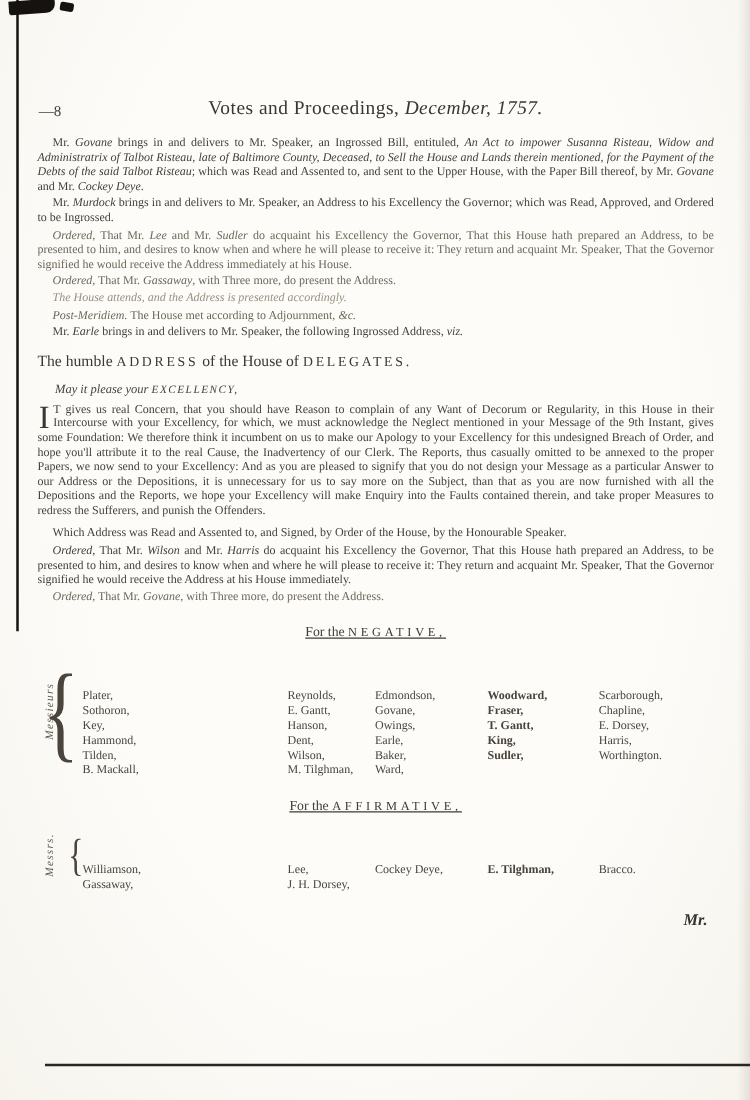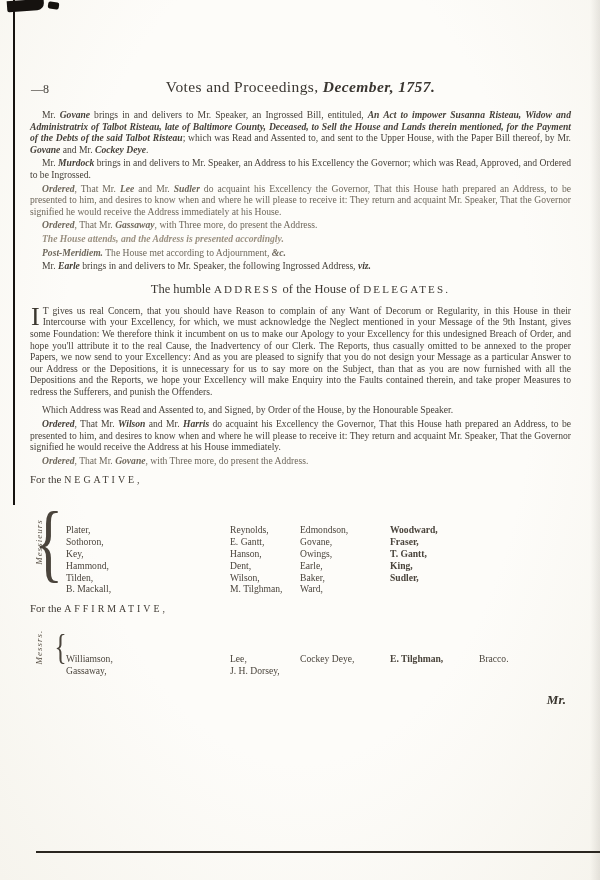--- a/index.html
+++ b/index.html
@@ -21,34 +21,34 @@
 
   .header-row { position:relative; text-align:center; height:22px; margin-bottom:9px; }
   .pagenum { position:absolute; left:1px; top:4px; font-size:12px; color:#44403a; }
   .header-title { font-size:15.5px; letter-spacing:0.4px; color:#3a3631; }
 
   .para { font-size:9.6px; line-height:11.6px; text-align:justify; text-indent:12px; margin-bottom:2px; }
   .light { color:#6e675b; }
   .faded { color:#9a9080; }
 
   .seg-r { }
-  .seg-i { font-style:italic;font-weight:bold; }
+  .seg-i { font-style:italic; }
   .seg-c { font-style:normal; letter-spacing:1.6px; font-size:0.9em; }
   .seg-ic { font-style:italic; letter-spacing:1.2px; font-size:0.9em; }
 
   .salutation { margin-top:9px; font-size:10.5px; line-height:13.5px; text-align:center;
     font-style:italic; color:#4a443c; padding:0 30px; }
   .salutation .seg-c { letter-spacing:2px; }
-  .addr-title { margin:10px 0 8px; font-size:12.5px; text-align:center; color:#3c3833; }
+  .addr-title { margin:10px 0 8px; font-size:12.5px; color:#3c3833; }
   .addr-title .seg-c { letter-spacing:2.2px; font-size:11px; }
   .greeting { font-size:10px; line-height:12px; margin:2px 0 4px; text-indent:14px; font-style:italic; }
   .addr-body { text-indent:0; margin-bottom:7px; }
   .dropcap { float:left; font-size:26px; line-height:21px; padding:1px 3px 0 1px; color:#3b372f; }
 
-  .vote-heading { font-size:11px; margin:7px 0 3px; color:#403b34; }
+  .vote-heading { text-align:center; font-size:11px; margin:17px 0 3px; color:#403b34;text-decoration:underline; }
   .vote-heading .seg-c { letter-spacing:3px; }
 
   .vote-block { display:flex; margin:2px 0 3px; }
   .vote-label { position:relative; width:36px; flex:0 0 36px; }
   .rot-label { position:absolute; left:4px; top:50%;
     transform:translate(0,-50%) rotate(180deg); writing-mode:vertical-rl;
     font-style:italic; font-size:9px; letter-spacing:1px; color:#5c5449; white-space:nowrap; }
   .brace { position:absolute; right:-3px; top:50%; transform:translate(0,-50%) scaleX(0.7);
     color:#4a443c; font-weight:400; }
   .brace-lg { font-size:86px; }
@@ -79,20 +79,21 @@
 
     <p class="para"><span class="seg-r">Mr. </span><span class="seg-i">Govane</span><span class="seg-r"> brings in and delivers to Mr. Speaker, an Ingrossed Bill, entituled, </span><span class="seg-i">An Act to impower Susanna Risteau, Widow and Administratrix of Talbot Risteau, late of Baltimore County, Deceased, to Sell the House and Lands therein mentioned, for the Payment of the Debts of the said Talbot Risteau</span><span class="seg-r">; which was Read and Assented to, and sent to the Upper House, with the Paper Bill thereof, by Mr. </span><span class="seg-i">Govane</span><span class="seg-r"> and Mr. </span><span class="seg-i">Cockey Deye</span><span class="seg-r">.</span></p>
     <p class="para"><span class="seg-r">Mr. </span><span class="seg-i">Murdock</span><span class="seg-r"> brings in and delivers to Mr. Speaker, an Address to his Excellency the Governor; which was Read, Approved, and Ordered to be Ingrossed.</span></p>
     <p class="para light"><span class="seg-i">Ordered</span><span class="seg-r">, That Mr. </span><span class="seg-i">Lee</span><span class="seg-r"> and Mr. </span><span class="seg-i">Sudler</span><span class="seg-r"> do acquaint his Excellency the Governor, That this House hath prepared an Address, to be presented to him, and desires to know when and where he will please to receive it: They return and acquaint Mr. Speaker, That the Governor signified he would receive the Address immediately at his House.</span></p>
     <p class="para light"><span class="seg-i">Ordered</span><span class="seg-r">, That Mr. </span><span class="seg-i">Gassaway</span><span class="seg-r">, with Three more, do present the Address.</span></p>
     <p class="para faded"><span class="seg-i">The House attends, and the Address is presented accordingly.</span></p>
     <p class="para light"><span class="seg-i">Post-Meridiem.</span><span class="seg-r">  The House met according to Adjournment, </span><span class="seg-i">&amp;c.</span></p>
     <p class="para"><span class="seg-r">Mr. </span><span class="seg-i">Earle</span><span class="seg-r"> brings in and delivers to Mr. Speaker, the following Ingrossed Address, </span><span class="seg-i">viz.</span></p>
 
     <div class="addr-title"><span class="seg-r">The humble </span><span class="seg-c">ADDRESS</span><span class="seg-r"> of the House of </span><span class="seg-c">DELEGATES.</span></div>
+    <div class="greeting"><span class="seg-i">May it please your </span><span class="seg-ic">EXCELLENCY,</span></div>
 
     <p class="para addr-body"><span class="dropcap">I</span><span><span class="seg-r">T gives us real Concern, that you should have Reason to complain of any Want of Decorum or Regularity, in this House in their Intercourse with your Excellency, for which, we must acknowledge the Neglect mentioned in your Message of the 9th Instant, gives some Foundation: We therefore think it incumbent on us to make our Apology to your Excellency for this undesigned Breach of Order, and hope you'll attribute it to the real Cause, the Inadvertency of our Clerk.  The Reports, thus casually omitted to be annexed to the proper Papers, we now send to your Excellency: And as you are pleased to signify that you do not design your Message as a particular Answer to our Address or the Depositions, it is unnecessary for us to say more on the Subject, than that as you are now furnished with all the Depositions and the Reports, we hope your Excellency will make Enquiry into the Faults contained therein, and take proper Measures to redress the Sufferers, and punish the Offenders.</span></span></p>
 
     <p class="para"><span class="seg-r">Which Address was Read and Assented to, and Signed, by Order of the House, by the Honourable Speaker.</span></p>
     <p class="para"><span class="seg-i">Ordered</span><span class="seg-r">, That Mr. </span><span class="seg-i">Wilson</span><span class="seg-r"> and Mr. </span><span class="seg-i">Harris</span><span class="seg-r"> do acquaint his Excellency the Governor, That this House hath prepared an Address, to be presented to him, and desires to know when and where he will please to receive it: They return and acquaint Mr. Speaker, That the Governor signified he would receive the Address at his House immediately.</span></p>
     <p class="para light"><span class="seg-i">Ordered</span><span class="seg-r">, That Mr. </span><span class="seg-i">Govane</span><span class="seg-r">, with Three more, do present the Address.</span></p>
 
     <div class="vote-heading"><span class="seg-r">For the </span><span class="seg-c">NEGATIVE,</span></div>
 
     <div class="vote-block">
@@ -125,20 +126,27 @@
             <div class="name-item">Baker,</div>
             <div class="name-item">Ward,</div>
           </div>
         <div class="vcol vc4">
             <div class="name-item">Woodward,</div>
             <div class="name-item">Fraser,</div>
             <div class="name-item">T. Gantt,</div>
             <div class="name-item">King,</div>
             <div class="name-item">Sudler,</div>
           </div>
+        <div class="vcol vc5">
+            <div class="name-item">Scarborough,</div>
+            <div class="name-item">Chapline,</div>
+            <div class="name-item">E. Dorsey,</div>
+            <div class="name-item">Harris,</div>
+            <div class="name-item">Worthington.</div>
+          </div>
       </div>
     </div>
 
     <div class="vote-heading"><span class="seg-r">For the </span><span class="seg-c">AFFIRMATIVE,</span></div>
 
     <div class="vote-block">
       <div class="vote-label">
         <span class="rot-label">Messrs.</span>
         <span class="brace brace-sm">{</span>
       </div>

